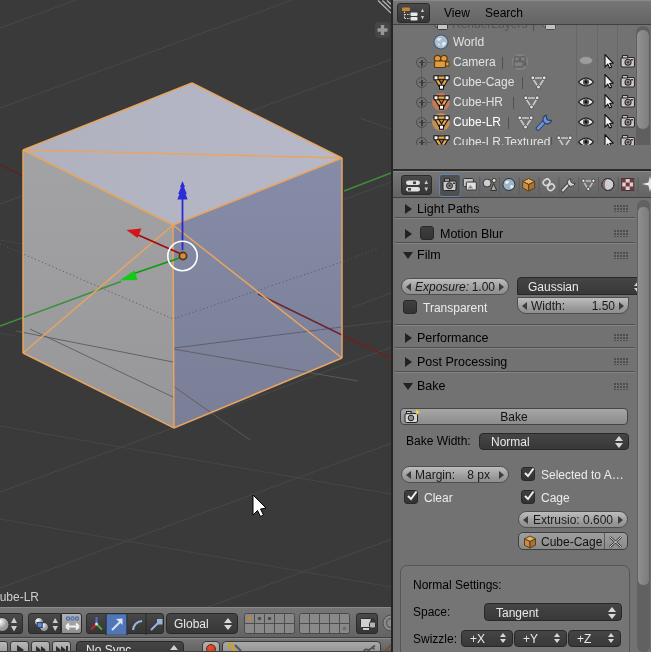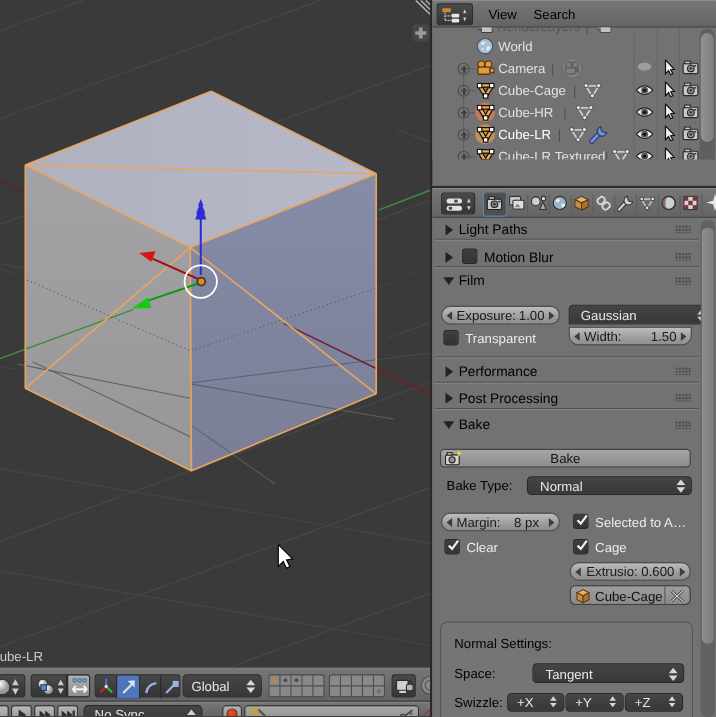--- a/index.html
+++ b/index.html
@@ -623,21 +623,21 @@
   <div class="abs grip" style="left:221px;top:59px;"></div>
   <div class="abs psep" style="top:71px;"></div>
 
   <div class="abs parr-d" style="left:10px;top:81px;"></div>
   <div class="abs blk" style="left:24px;top:77px;font-size:12.5px;">Film</div>
   <div class="abs grip" style="left:221px;top:81px;"></div>
 
   <div class="abs pill" style="left:8px;top:107px;width:108px;height:17px;">
     <div class="lt" style="left:4px;top:4px;"></div>
         <div class="rt" style="right:4px;top:4px;"></div>
-    <div class="abs" style="left:13px;top:1px;">Exposure:</div>
+    <div class="abs" style="left:13px;top:1px;font-style:italic;">Exposure:</div>
         <div class="abs" style="right:13px;top:1px;">1.00</div>
   </div>
 
   <div class="abs ddown" style="left:124px;top:106px;width:131px;height:18px;border-radius:4px 4px 0 0;">
     <div class="abs" style="left:10px;top:2px;">Gaussian</div>
     <div class="updn" style="right:5px;top:3px;"></div>
   </div>
 
   <div class="abs cb" style="left:10px;top:129px;"></div>
   <div class="abs cbl" style="left:30px;top:130px;">Transparent</div>
@@ -667,21 +667,21 @@
   <div class="abs" style="left:7px;top:237px;width:228px;height:17px;background:linear-gradient(#a6a6a6,#8c8c8c);border:1px solid #454545;border-radius:4px;">
     <svg width="20" height="16" style="position:absolute;left:3px;top:0px;">
       <rect x="1" y="4.5" width="12.5" height="9" rx="1.5" fill="#d5d5d5" stroke="#222"></rect>
           <rect x="2.5" y="2.5" width="4.6" height="2.2" fill="#d5d5d5" stroke="#222"></rect>
           <circle cx="7" cy="9" r="2.8" fill="#909090" stroke="#222"></circle>
           <polygon points="13,0 14.2,2.6 17,3 14.2,3.8 13,6.4 12,3.8 9.6,3 12,2.6" fill="#f5d252"></polygon>
     </svg>
     <div class="abs" style="left:0;right:0;top:1px;text-align:center;color:#111;font-size:12px;">Bake</div>
   </div>
 
-  <div class="abs blk" style="left:13px;top:263px;">Bake Type:</div>
+  <div class="abs blk" style="left:13px;top:263px;">Bake Width:</div>
   <div class="abs ddown" style="left:86px;top:262px;width:150px;height:17px;">
     <div class="abs" style="left:11px;top:1px;">Normal</div>
     <div class="updn" style="right:5px;top:2px;"></div>
   </div>
 
   <div class="abs pill" style="left:8px;top:295px;width:108px;height:17px;">
     <div class="lt" style="left:4px;top:4px;"></div>
         <div class="rt" style="right:4px;top:4px;"></div>
     <div class="abs" style="left:13px;top:1px;">Margin:</div>
         <div class="abs" style="right:18px;top:1px;">8 px</div>

